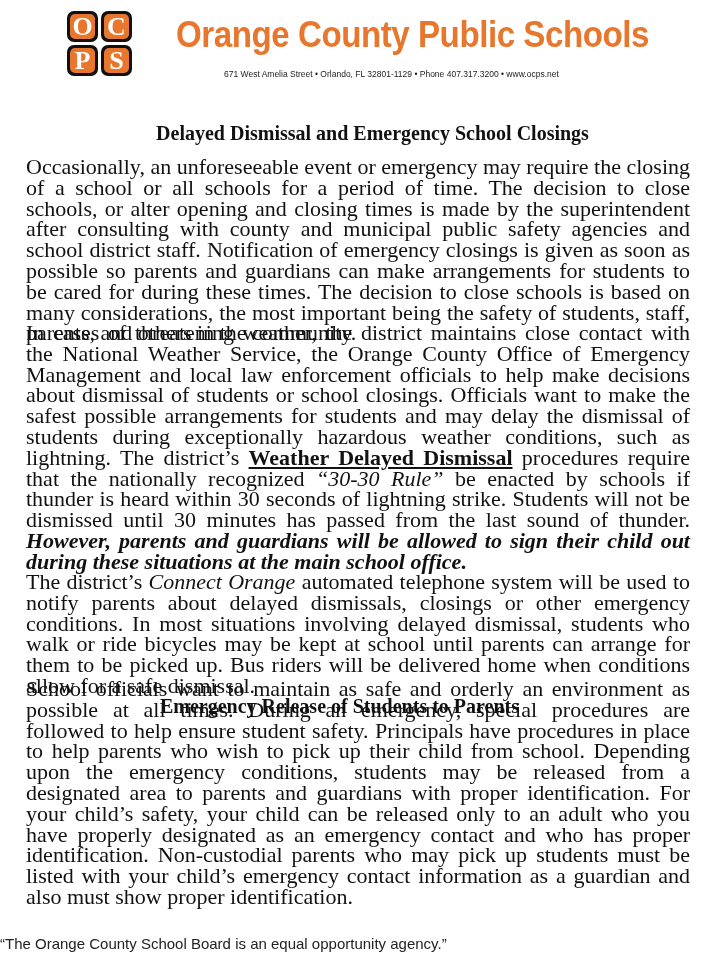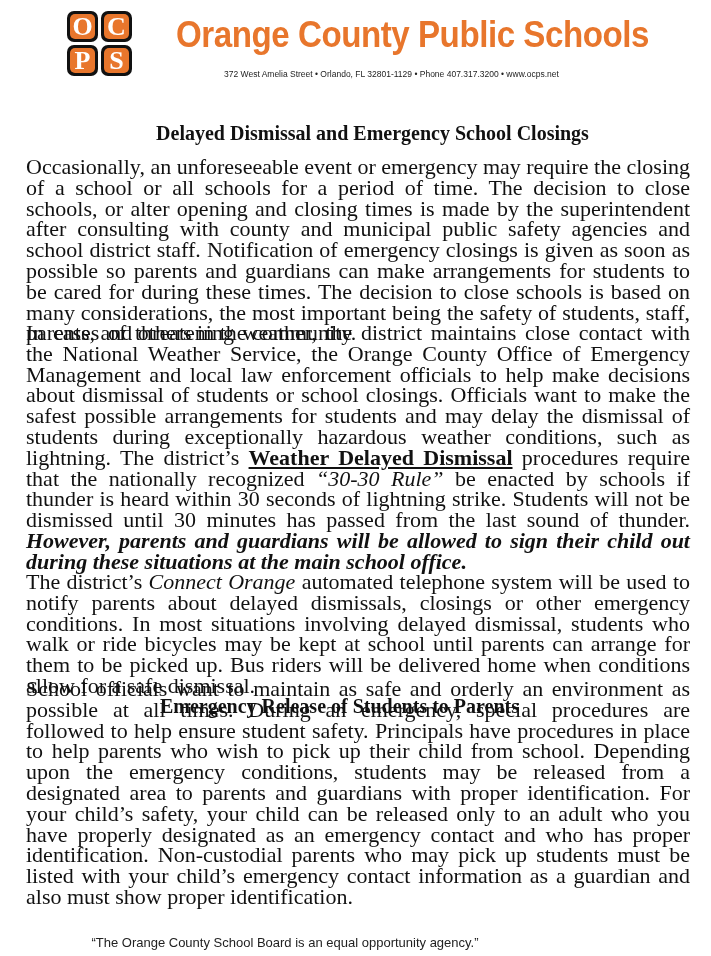--- a/index.html
+++ b/index.html
@@ -14,42 +14,42 @@
   h1 { position: absolute; left: 0; top: 105px; width: 711px; margin: 17px; text-align: center; font-size: 20px; font-weight: bold; font-family: "Liberation Serif", serif; }
   h2 { position: absolute; left: 0; top: 695px; width: 679px; margin: 0; text-align: center; font-size: 20px; font-weight: bold; font-family: "Liberation Serif", serif; }
   .para { position: absolute; left: 17px; width: 664px; margin: 9px; font-size: 22px; line-height: 20.8px; text-align: justify; text-align-last: left; }
   .p1 { top: 148px; }
   .p2 { top: 314px; }
   .p3 { top: 563px; }
   .p4 { top: 670px; }
   .u-bold { font-weight: bold; text-decoration: underline; text-decoration-thickness: 2px; text-underline-offset: 2px; }
   .b-ital { font-weight: normal; font-style: italic; }
   .bi-u { font-weight: bold; font-style: italic; text-decoration-thickness: 2px; text-underline-offset: 2px; }
-  .footer { position: absolute; left: 0; top: 935px; width: 570px; text-align: center; font-family: "Liberation Sans", "DejaVu Sans", sans-serif; font-size: 13px; color: #222; }
+  .footer { position: absolute; left: 0; top: 935px; width: 570px; text-align: left; font-family: "Liberation Sans", "DejaVu Sans", sans-serif; font-size: 15px; color: #222; }
 </style>
 </head>
 <body>
 
 <div class="letterhead">
   <div class="logo">
     <div class="tile t1">
         <div class="inner">O</div>
       </div>
     <div class="tile t2">
         <div class="inner">C</div>
       </div>
     <div class="tile t3">
         <div class="inner">P</div>
       </div>
     <div class="tile t4">
         <div class="inner">S</div>
       </div>
   </div>
   <div class="org-name">Orange County Public Schools</div>
-  <div class="address">372 West Amelia Street • Orlando, FL 32801-1129 • Phone 407.317.3200 • www.ocps.net</div>
+  <div class="address">671 West Amelia Street • Orlando, FL 32801-1129 • Phone 407.317.3200 • www.ocps.net</div>
 </div>
 
 <h1>Delayed Dismissal and Emergency School Closings</h1>
 
 <p class="para p1">Occasionally, an unforeseeable event or emergency may require the closing of a school or all schools for a period of time. The decision to close schools, or alter opening and closing times is made by the superintendent after consulting with county and municipal public safety agencies and school district staff. Notification of emergency closings is given as soon as possible so parents and guardians can make arrangements for students to be cared for during these times. The decision to close schools is based on many considerations, the most important being the safety of students, staff, parents, and others in the community.</p>
 
 <p class="para p2"><span>In cases of threatening weather, the district maintains close contact with the National Weather Service, the Orange County Office of Emergency Management and local law enforcement officials to help make decisions about dismissal of students or school closings. Officials want to make the safest possible arrangements for students and may delay the dismissal of students during exceptionally hazardous weather conditions, such as lightning. The district’s </span><span class="u-bold">Weather Delayed Dismissal</span><span> procedures require that the nationally recognized </span><span class="b-ital">“30-30 Rule”</span><span> be enacted by schools if thunder is heard within 30 seconds of lightning strike. Students will not be dismissed until 30 minutes has passed from the last sound of thunder. </span><span class="bi-u">However, parents and guardians will be allowed to sign their child out during these situations at the main school office.</span></p>
 
 <p class="para p3"><span>The district’s </span><span class="b-ital">Connect Orange</span><span> automated telephone system will be used to notify parents about delayed dismissals, closings or other emergency conditions. In most situations involving delayed dismissal, students who walk or ride bicycles may be kept at school until parents can arrange for them to be picked up. Bus riders will be delivered home when conditions allow for a safe dismissal.</span></p>
 

